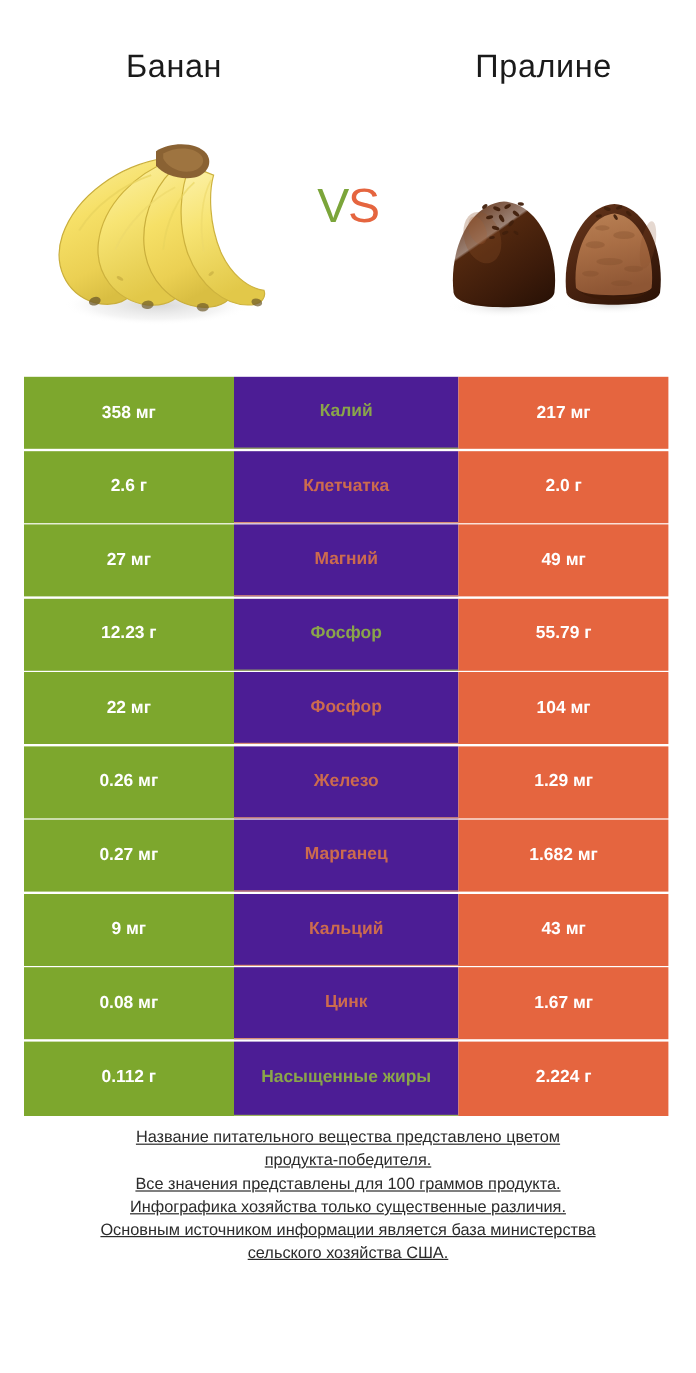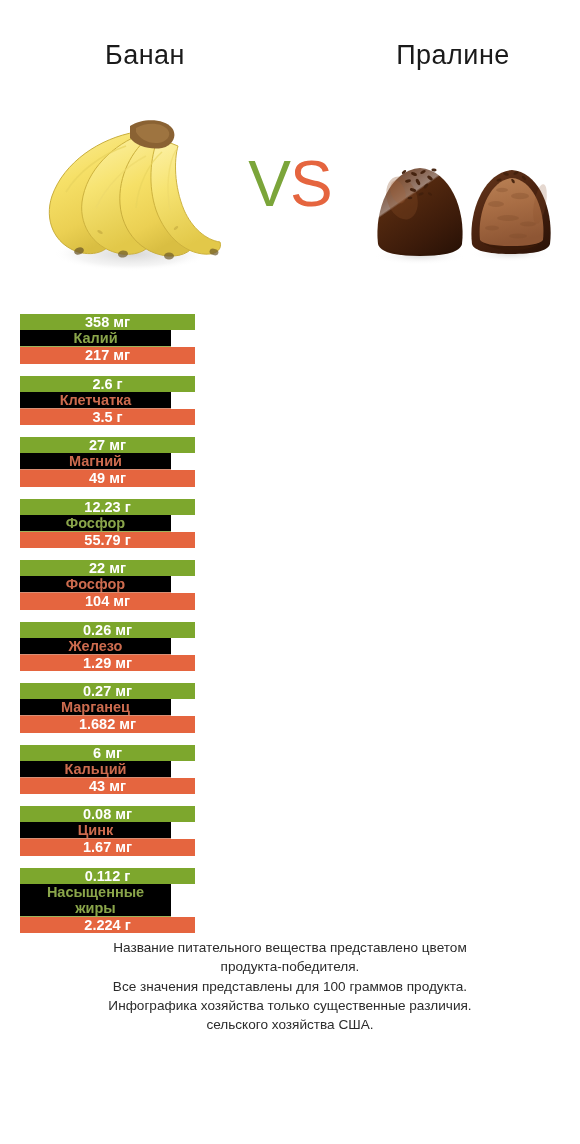--- a/index.html
+++ b/index.html
@@ -57,21 +57,21 @@
     top: 6px;
     width: 200px;
     height: 170px;
   }
   .vs {
     position: absolute;
     left: 228px;
     top: 54px;
     width: 124px;
     text-align: center;
-    font-size: 64px;
+    font-size: 40px;
     font-weight: 400;
     line-height: 1;
     letter-spacing: -1px;
     font-family: "Liberation Sans", sans-serif;
   }
   .vs .v { color: #7BA53A; }
   .vs .s { color: #E5653F; }
 
   .praline-wrap {
     position: absolute;
@@ -86,21 +86,20 @@
     position: absolute;
     left: 20px;
     top: 314px;
     width: 537px;
   }
   .row {
     display: flex;
     width: 100%;
     height: 60px;
     margin-bottom: 1.5px;
-    flex-direction: column;
   }
   .row.tall { height: 62px; }
 
   .cell {
     display: flex;
     align-items: center;
     justify-content: center;
     font-size: 14.5px;
     line-height: 1.12;
     text-align: center;
@@ -112,22 +111,22 @@
     color: #ffffff;
     font-weight: bold;
   }
   .cell-right {
     width: 175px;
     background: #E5653F;
     color: #ffffff;
     font-weight: bold;
   }
   .cell-mid {
-    width: 151px;
-    background: #000000;
+    width: 188px;
+    background: #4c1d95;
     font-weight: bold;
     font-size: 14.5px;
     padding: 0 6px;
     border-bottom: 1px solid transparent;
   }
   .cell-mid.win-left  { color: #8AA54A; border-bottom-color: #9CB45C; }
   .cell-mid.win-right { color: #CC6B4E; border-bottom-color: #D88E74; }
   .row:last-child .cell-mid { border-bottom-color: transparent; }
   .row:last-child .cell-mid.win-left  { border-bottom-color: #9CB45C; }
   .row:last-child .cell-mid.win-right { border-bottom-color: #D88E74; }
@@ -135,20 +134,21 @@
   
   .footer {
     position: absolute;
     left: 0;
     top: 938px;
     width: 580px;
     text-align: center;
     font-size: 13.6px;
     line-height: 1.42;
     color: #2b2b2b;
+    text-decoration: underline;
   }
   .footer div { white-space: nowrap; }
 </style>
 </head>
 <body>
 
 <div class="page">
 
   <div class="header">
 
@@ -312,21 +312,21 @@
 
     <div class="row">
       <div class="cell cell-left">358 мг</div>
       <div class="cell cell-mid win-left">Калий</div>
       <div class="cell cell-right">217 мг</div>
     </div>
 
     <div class="row">
       <div class="cell cell-left">2.6 г</div>
       <div class="cell cell-mid win-right">Клетчатка</div>
-      <div class="cell cell-right">3.5 г</div>
+      <div class="cell cell-right">2.0 г</div>
     </div>
 
     <div class="row">
       <div class="cell cell-left">27 мг</div>
       <div class="cell cell-mid win-right">Магний</div>
       <div class="cell cell-right">49 мг</div>
     </div>
 
     <div class="row">
       <div class="cell cell-left">12.23 г</div>
@@ -346,21 +346,21 @@
       <div class="cell cell-right">1.29 мг</div>
     </div>
 
     <div class="row">
       <div class="cell cell-left">0.27 мг</div>
       <div class="cell cell-mid win-right">Марганец</div>
       <div class="cell cell-right">1.682 мг</div>
     </div>
 
     <div class="row">
-      <div class="cell cell-left">6 мг</div>
+      <div class="cell cell-left">9 мг</div>
       <div class="cell cell-mid win-right">Кальций</div>
       <div class="cell cell-right">43 мг</div>
     </div>
 
     <div class="row">
       <div class="cell cell-left">0.08 мг</div>
       <div class="cell cell-mid win-right">Цинк</div>
       <div class="cell cell-right">1.67 мг</div>
     </div>
 
@@ -370,16 +370,17 @@
       <div class="cell cell-right">2.224 г</div>
     </div>
 
   </div>
 
   <div class="footer">
     <div>Название питательного вещества представлено цветом</div>
     <div>продукта-победителя.</div>
     <div>Все значения представлены для 100 граммов продукта.</div>
     <div>Инфографика хозяйства только существенные различия.</div>
+    <div>Основным источником информации является база министерства</div>
     <div>сельского хозяйства США.</div>
   </div>
 
 </div>
 
 </body></html>

